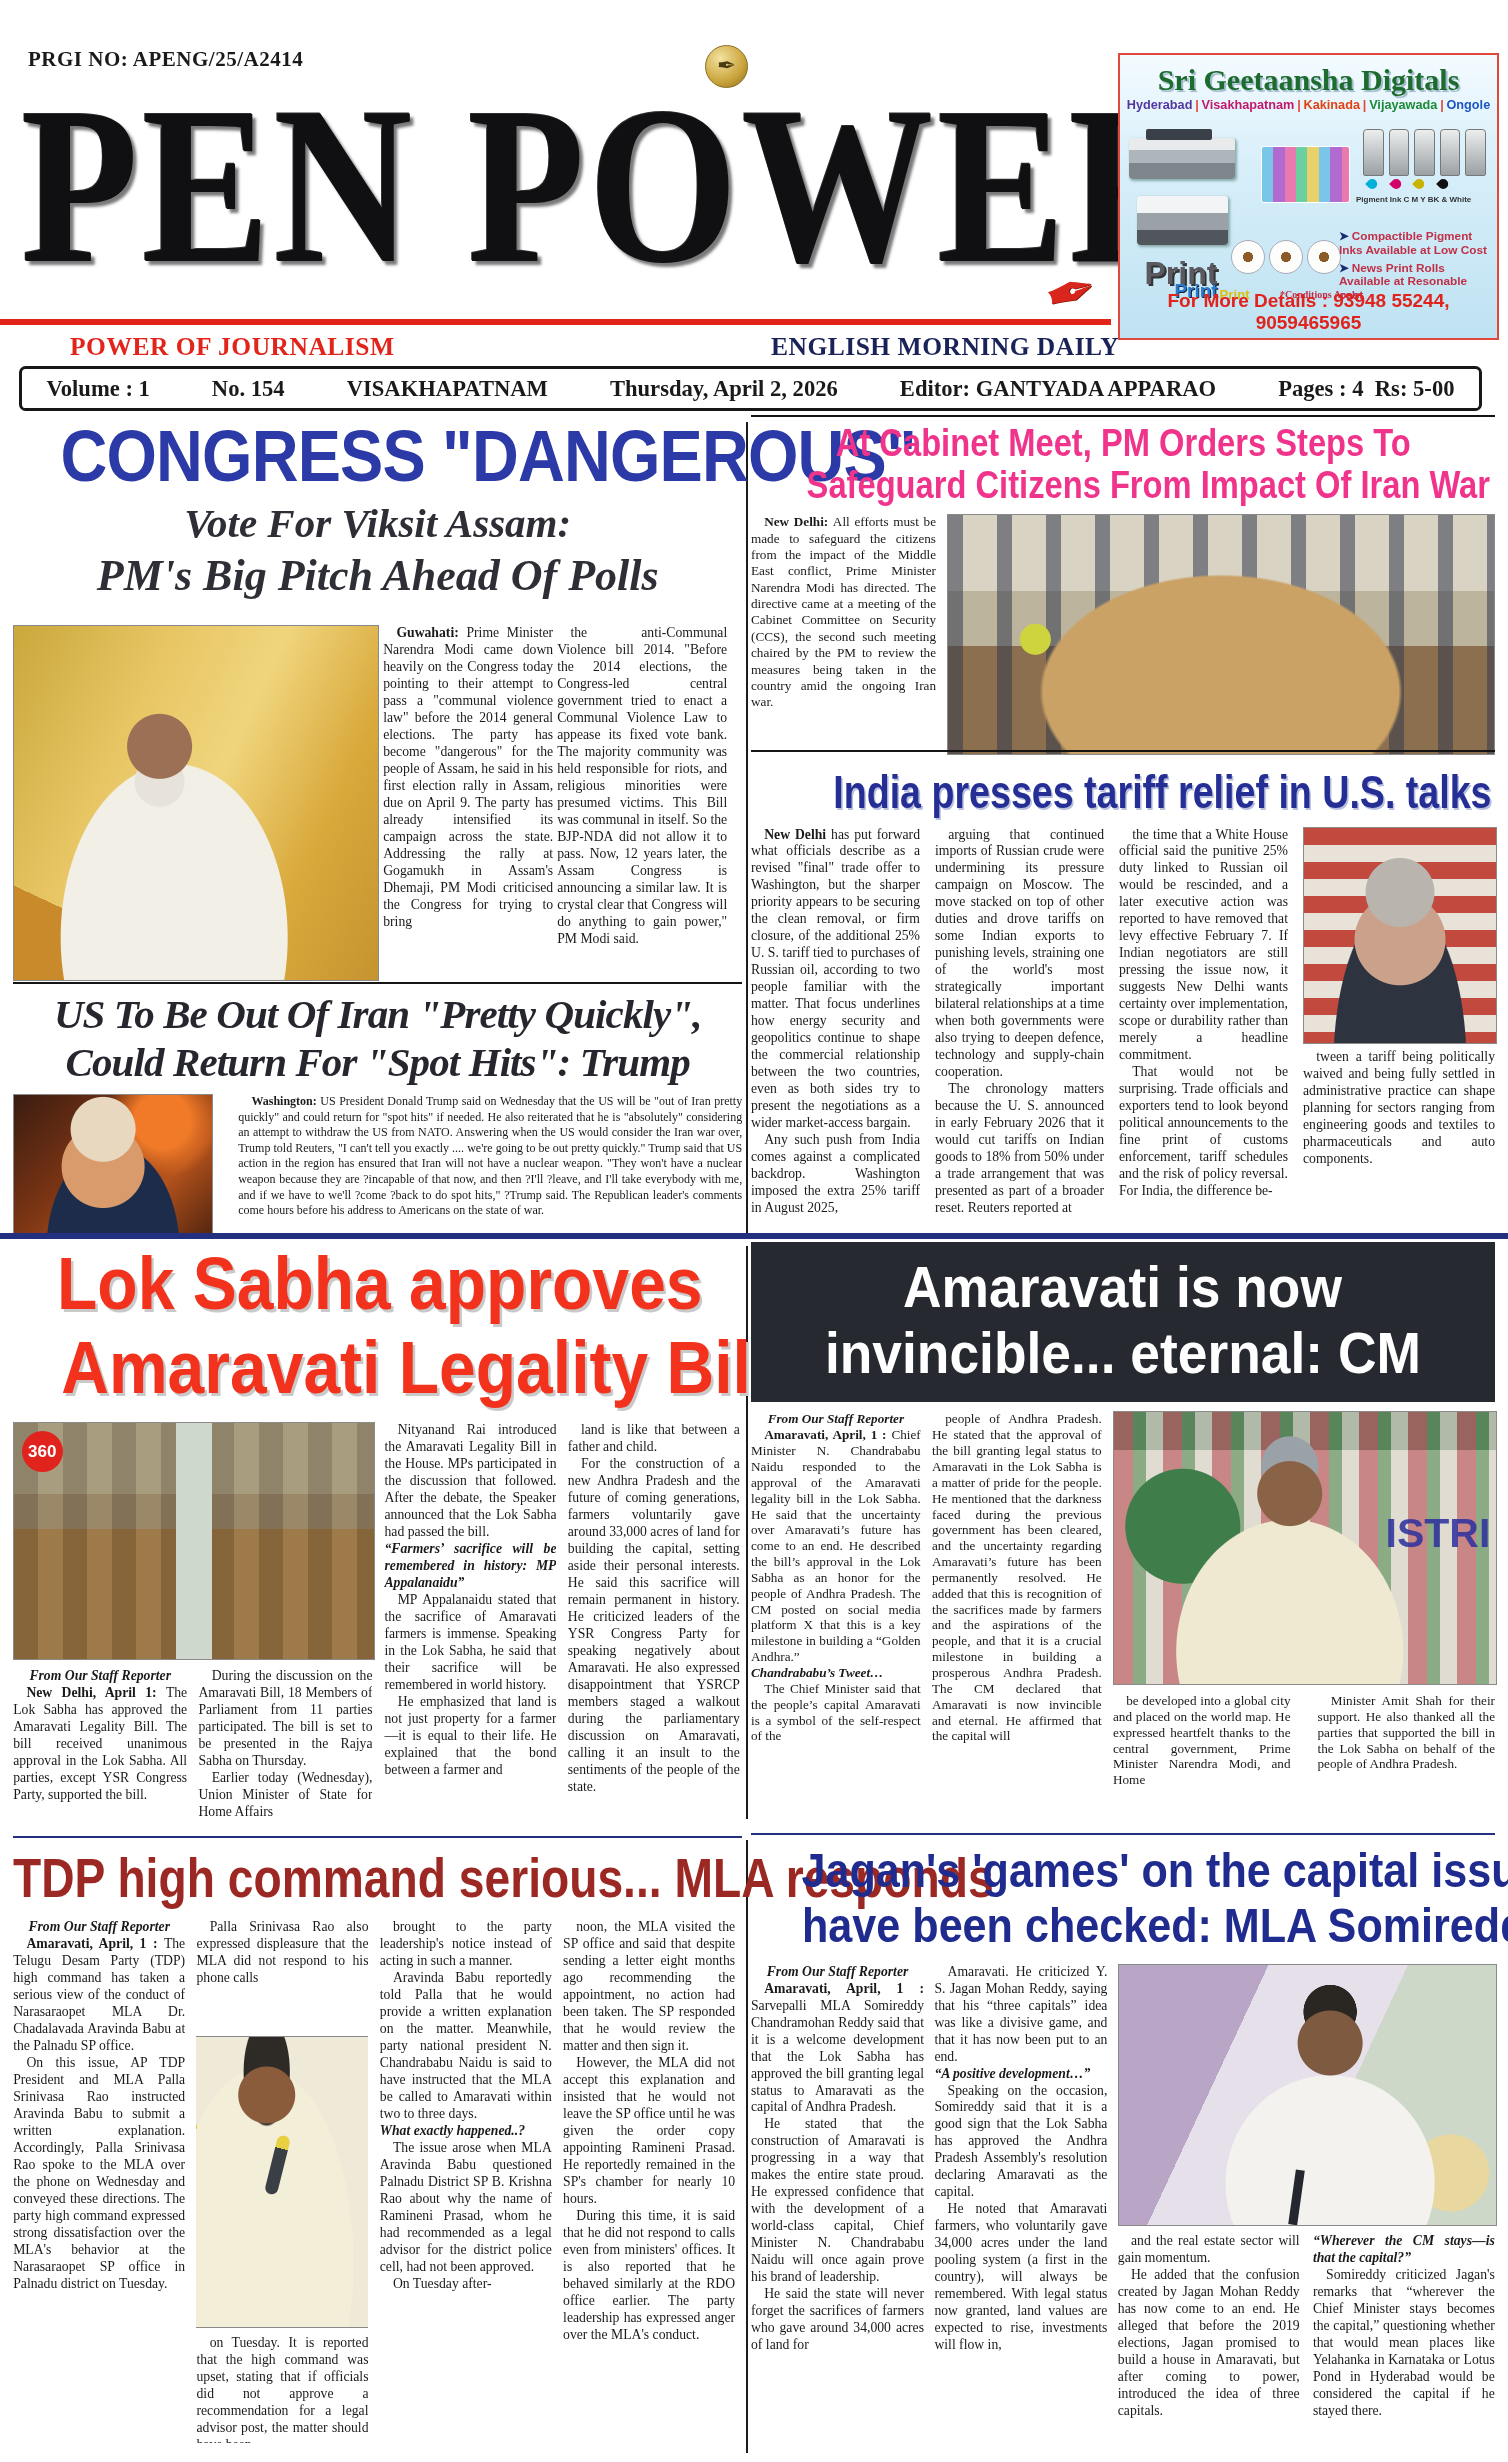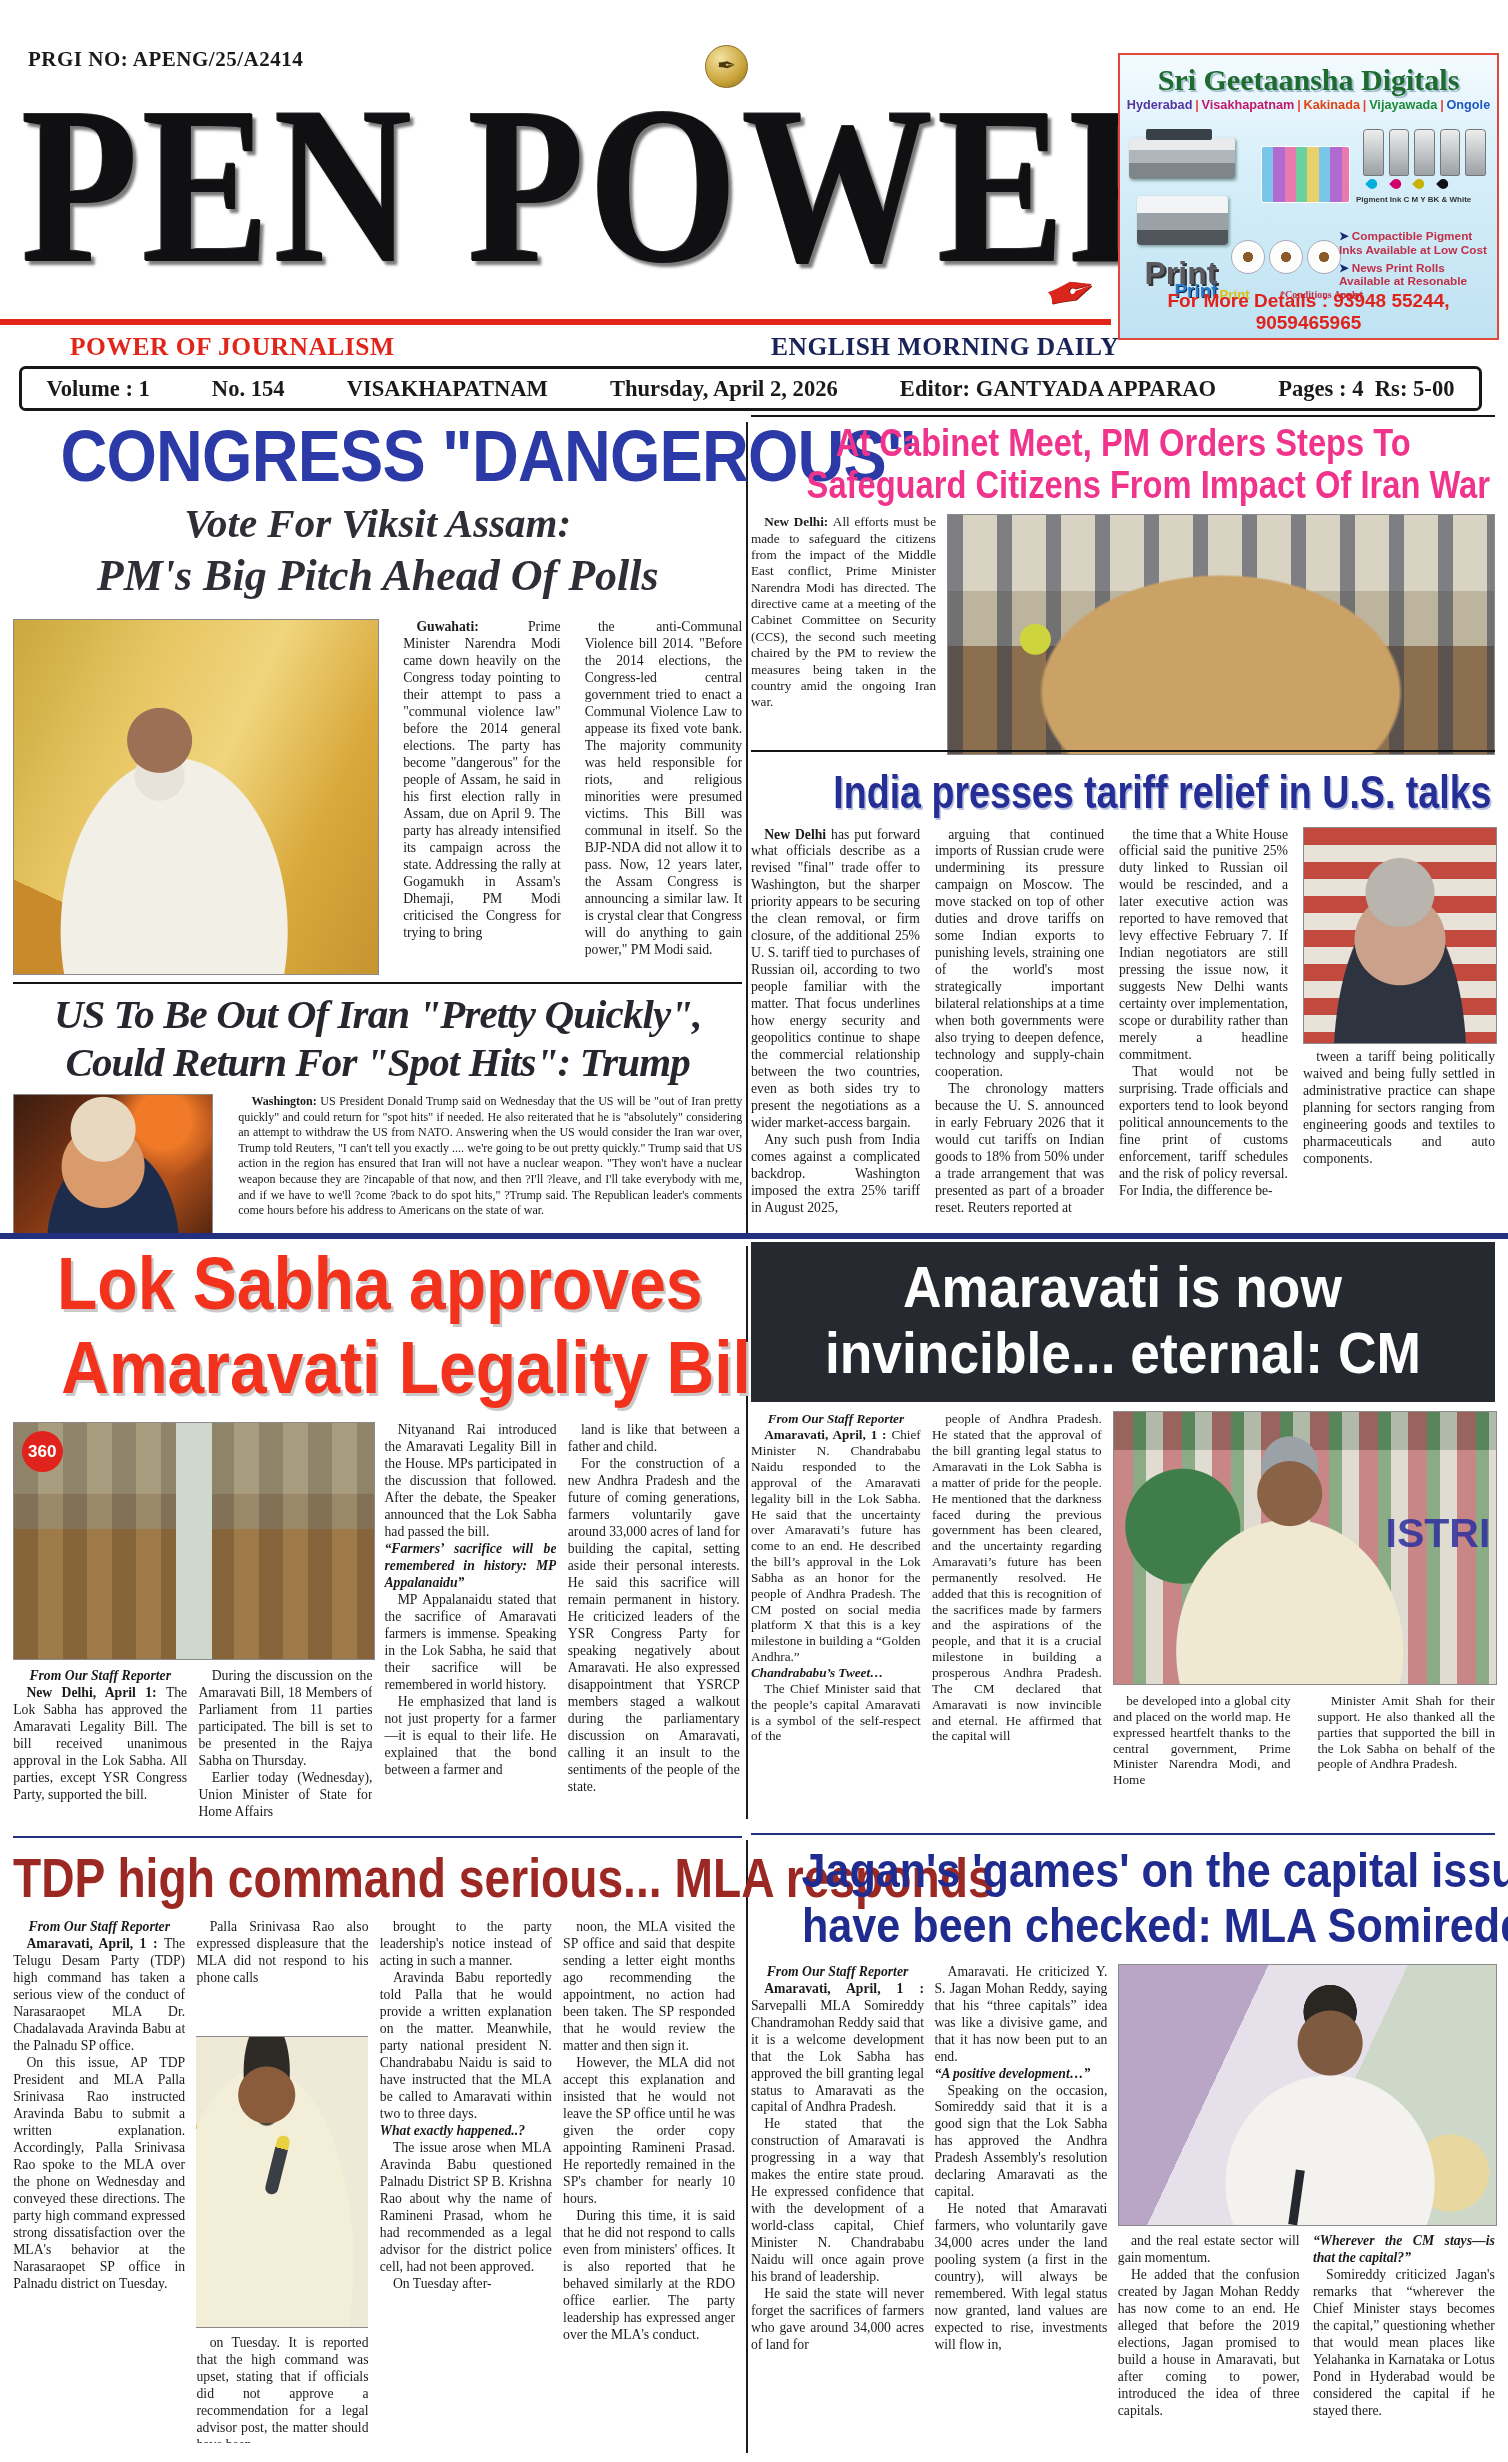--- a/index.html
+++ b/index.html
@@ -68,21 +68,21 @@
   .bodytext p.subhead{font-weight:bold;font-style:italic;text-indent:0;}
   .col{overflow:hidden;}
   .cond{display:inline-block;white-space:nowrap;transform-origin:center;font-family:"Liberation Sans",sans-serif;font-weight:800;}
   .photo{position:relative;overflow:hidden;border:0.9px solid #8a8a8a;}
   
   .sec-congress{position:absolute;left:13.2px;top:420px;width:729px;}
   .h-congress{text-align:center;font-size:72px;line-height:1.0;color:#2b3aa6;letter-spacing:-0.9px;}
   .h-congress .cond{transform:scaleX(.9);}
   .sub1{text-align:center;font-weight:bold;font-style:italic;font-size:41px;color:#2e2e36;margin-top:5.7px;}
   .sub2{text-align:center;font-weight:bold;font-style:italic;font-size:44px;color:#2e2e36;margin-top:3.8px;}
-  .congress-body{display:flex;gap:24px;margin-top:18px;height:356px;}
+  .congress-body{display:flex;gap:4px;margin-top:24px;height:356px;}
   .modi-photo{width:364px;height:354px;flex:none;background:
       radial-gradient(circle at 40% 34%,#9c7055 0 32px,transparent 33px),
       radial-gradient(circle at 40% 44%,#e8e3da 0 24.5px,transparent 25.5px),
       radial-gradient(ellipse at 44% 88%,#f2efe6 0 113px,transparent 114px),
       linear-gradient(25deg,#c98a2c 0 18%,transparent 18%),
       linear-gradient(115deg,#caa83c 0%,#e7c563 30%,#f0d57d 52%,#d9a93c 76%,#c59430 100%);}
   .congress-body .col{width:170px;}
   
   .sec-trump{position:absolute;left:13.2px;top:982px;width:729px;border-top:2.8px solid #141414;padding-top:5.7px;}
   .h-trump{text-align:center;font-weight:bold;font-style:italic;font-size:41px;line-height:1.18;color:#26262e;letter-spacing:-0.9px;}

